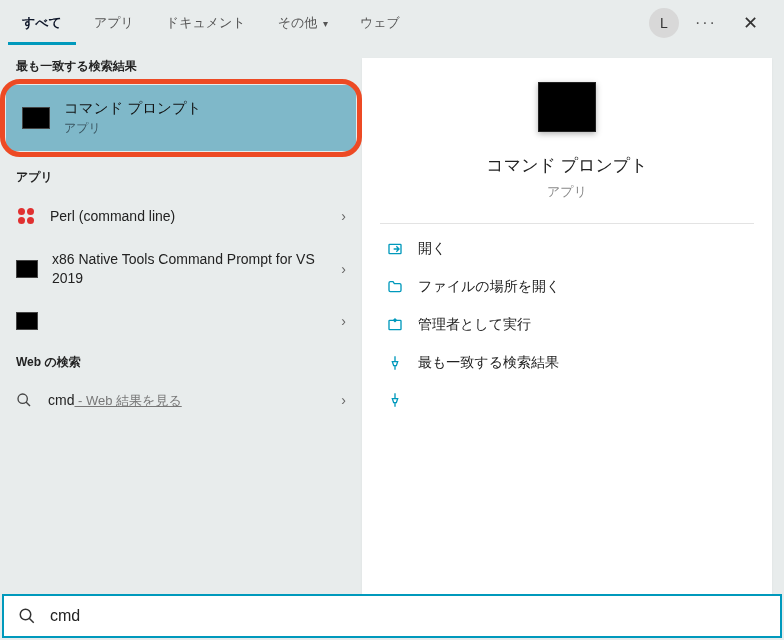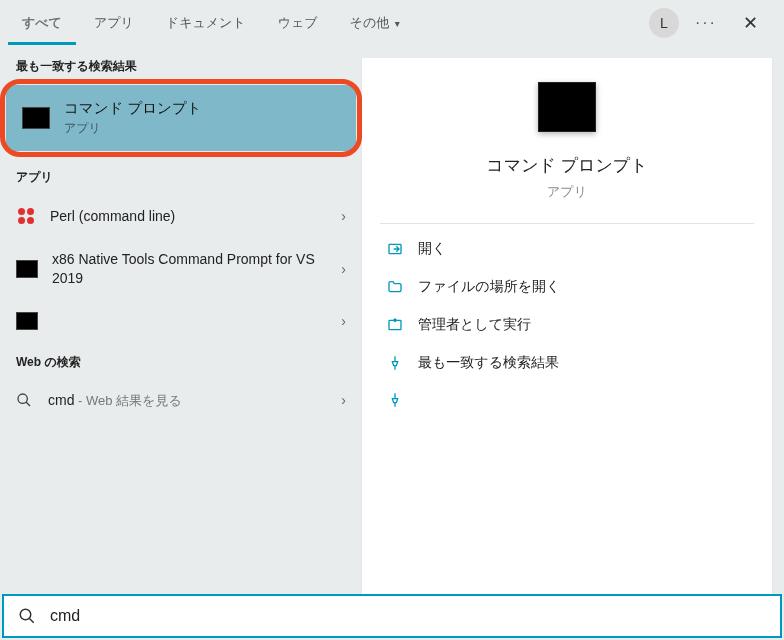--- a/index.html
+++ b/index.html
@@ -2,21 +2,21 @@
 <html><head>
 <meta charset="utf-8">
 <style>
 * { box-sizing: border-box; margin: 0; padding: 0; font-family: "Yu Gothic UI", "Meiryo", sans-serif; }
 body { width: 784px; height: 640px; background: #e8ecec; overflow: hidden; position: relative; }
 
 
 .topbar { display: flex; align-items: center; height: 46px; padding: 0 8px; }
 .tabs { display: flex; gap: 4px; }
 .tab { padding: 12px 14px 10px; font-size: 13px; color: #555; cursor: pointer; border-bottom: 3px solid transparent; }
-.tab.active { color: #737373; border-bottom-color: #0099bc; font-weight: 600; }
+.tab.active { color: #0f172a; border-bottom-color: #0099bc; font-weight: 600; }
 .tab-chevron { font-size: 10px; margin-left: 2px; }
 .topbar-right { margin-left: auto; display: flex; align-items: center; gap: 12px; padding-right: 8px; }
 .avatar { width: 30px; height: 30px; border-radius: 50%; background: #d8d8d8; display: flex; align-items: center; justify-content: center; font-size: 14px; color: #333; }
 .ellipsis-icon { color: #555; font-size: 16px; letter-spacing: 2px; cursor: pointer; padding: 4px; }
 .close-icon { font-size: 18px; color: #333; cursor: pointer; padding: 6px 10px; }
 
 
 .main { display: flex; height: 548px; }
 .left { width: 362px; padding: 0 0 0 0; }
 .right { flex: 1; background: #fff; margin: 12px 12px 0 0; box-shadow: 0 1px 2px rgba(0,0,0,0.06); }
@@ -27,21 +27,21 @@
 .best-match-inner { display: flex; align-items: center; background: #7fb8c9; padding: 14px 16px; border-radius: 6px; }
 .best-match-outline { position: absolute; inset: -6px; border: 5px solid #ed4a24; border-radius: 20px; pointer-events: none; }
 .app-icon { width: 28px; height: 22px; background: #000; margin-right: 14px; flex-shrink: 0; border: 1px solid #444; }
 .perl-icon { width: 20px; height: 20px; margin-right: 14px; flex-shrink: 0; display: flex; flex-wrap: wrap; gap: 2px; align-content: center; justify-content: center; }
 .perl-dot { width: 7px; height: 7px; border-radius: 50%; background: #e03030; }
 .bm-text { flex: 1; }
 .bm-title { font-size: 14.5px; color: #111; margin-bottom: 2px; }
 .bm-sub { font-size: 12px; color: #3a5560; }
 .list-item { display: flex; align-items: center; padding: 12px 16px; cursor: pointer; justify-content: space-between; }
 .li-text { flex: 1; font-size: 14px; color: #222; line-height: 1.35; padding-right: 10px; }
-.li-sub { color: #777; font-size: 13px; }
+.li-sub { color: #777; font-size: 13px; text-decoration: underline; }
 .chevron { color: #666; font-size: 14px; }
 .search-icon-small { width: 18px; margin-right: 14px; color: #444; font-size: 15px; flex-shrink: 0; text-align: center; }
 
 
 .right-inner { padding: 18px 18px; }
 .detail-icon-wrap { display: flex; justify-content: center; margin-top: 6px; }
 .detail-icon { width: 58px; height: 50px; background: #000; box-shadow: 0 2px 6px rgba(0,0,0,0.3); border: 1px solid #222; }
 .detail-title { text-align: center; font-size: 17px; color: #222; margin-top: 22px; }
 .detail-sub { text-align: center; font-size: 13px; color: #888; margin-top: 6px; }
 .divider { height: 1px; background: #e3e3e3; margin: 22px 0 6px; }
@@ -56,25 +56,25 @@
 svg { display: block; }
 </style>
 </head>
 <body>
 
 <div class="topbar">
   <div class="tabs">
     <div class="tab active">すべて</div>
     <div class="tab">アプリ</div>
     <div class="tab">ドキュメント</div>
-    <div class="tab">ウェブ</div>
     <div class="tab">
       <span>その他</span>
       <span class="tab-chevron">▾</span>
     </div>
+    <div class="tab">ウェブ</div>
   </div>
   <div class="topbar-right">
     <div class="avatar">L</div>
     <div class="ellipsis-icon">···</div>
     <div class="close-icon">✕</div>
   </div>
 </div>
 
 <div class="main">
   <div class="left">

